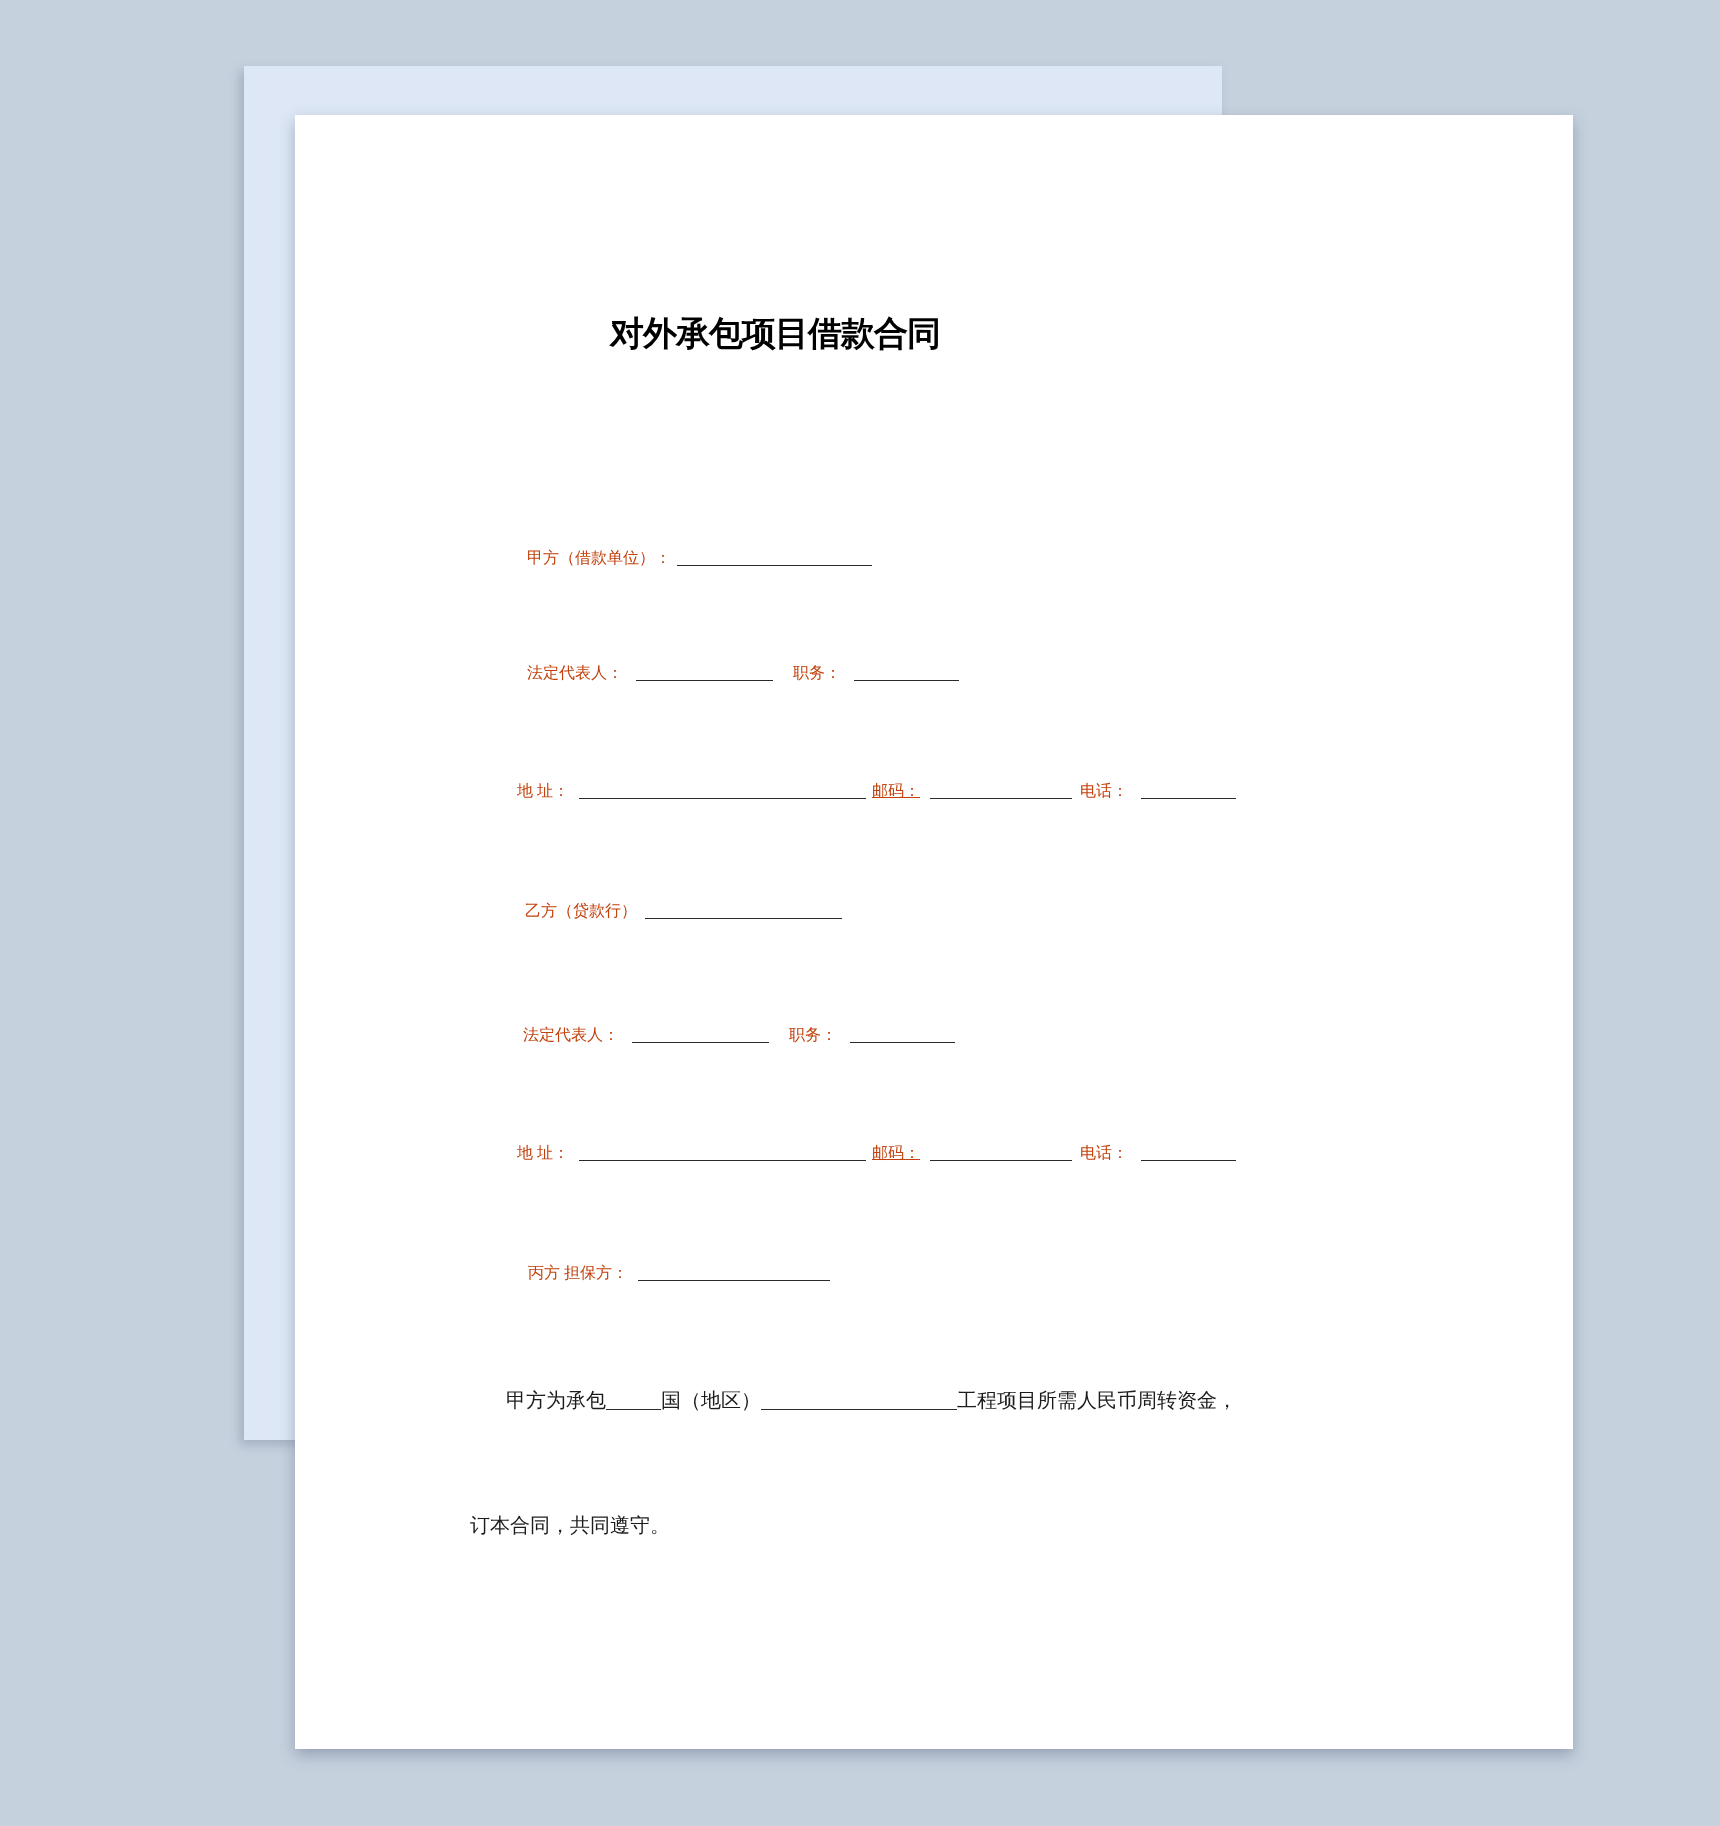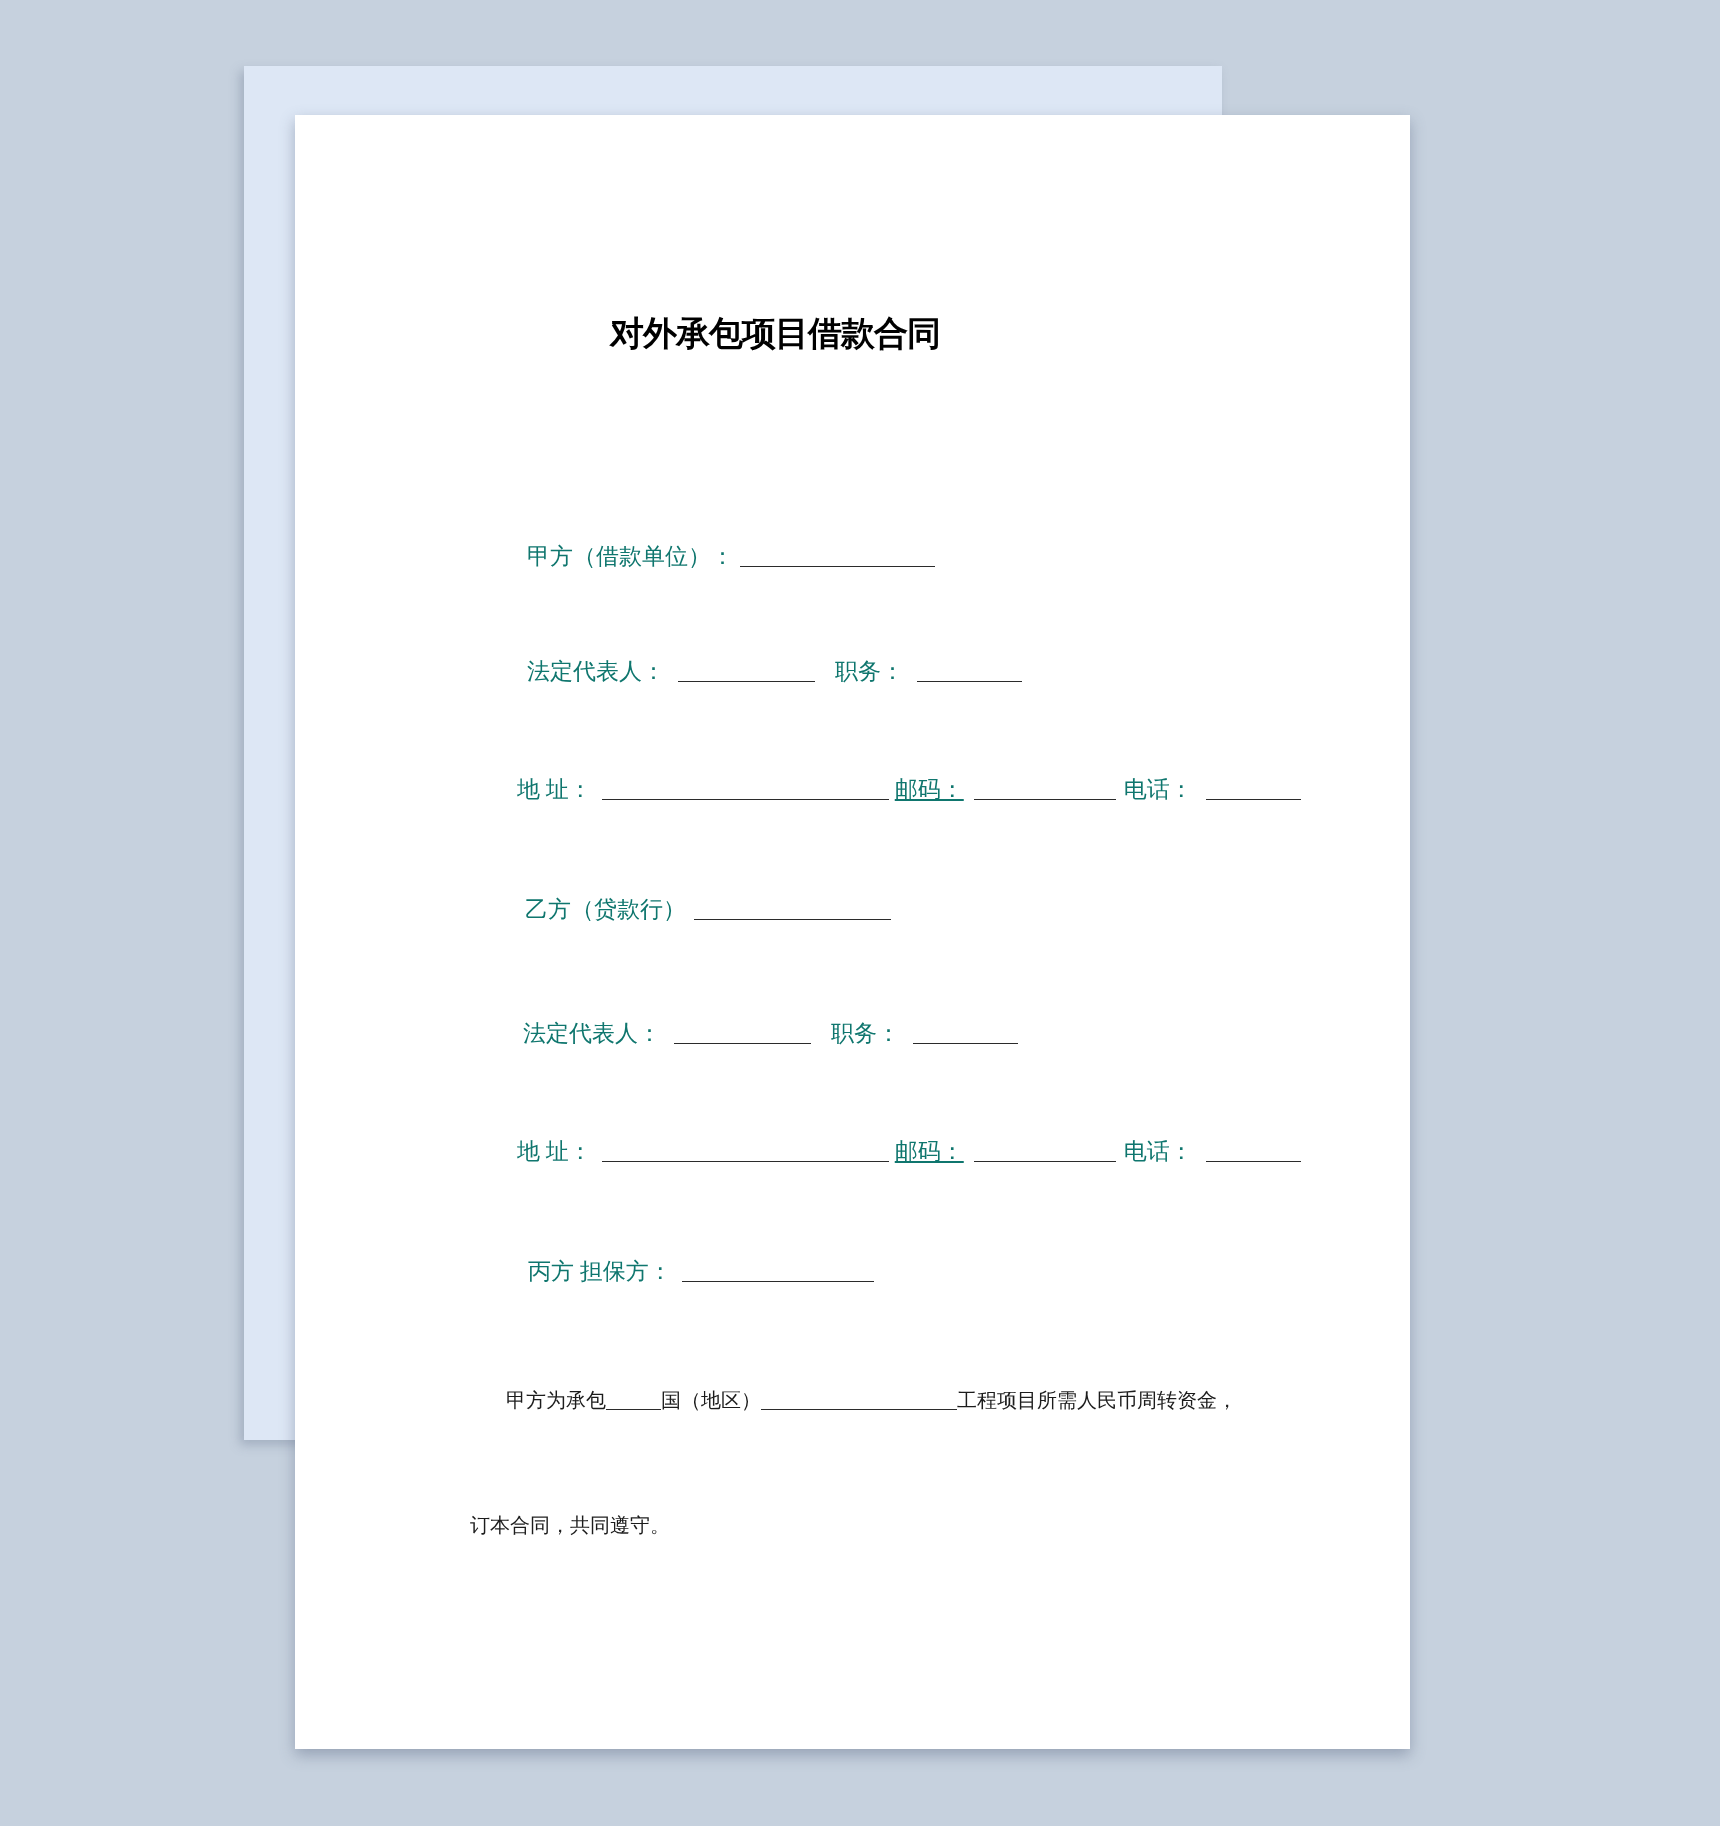--- a/index.html
+++ b/index.html
@@ -16,40 +16,40 @@
   .back-sheet {
     position: absolute;
     left: 244px; top: 66px;
     width: 978px; height: 1374px;
     background: #dde7f5;
     box-shadow: -4px 5px 10px rgba(96, 112, 138, 0.35);
   }
   .page {
     position: absolute;
     left: 295px; top: 115px;
-    width: 1115px; height: 1634px;
+    width: 1278px; height: 1634px;
     background: #ffffff;
     box-shadow: 0 6px 14px rgba(90, 105, 130, 0.45);
     padding-left: 19px;
   }
   .title {
     position: absolute;
     left: 315px; top: 196px;
     font-family: "Liberation Sans", "DejaVu Sans", sans-serif;
     font-weight: 700;
     font-size: 34px;
     letter-spacing: -1px;
     color: #000000;
     white-space: nowrap;
   }
   .line {
     position: absolute;
     white-space: nowrap;
-    font-size: 23px;
-    color: #0f766e;
+    font-size: 16px;
+    color: #c2410c;
     line-height: 28px;
   }
   .para-line {
     position: absolute;
     left: 175px;
     white-space: nowrap;
     font-size: 20px;
     color: #1c1c1c;
     line-height: 34px;
   }

